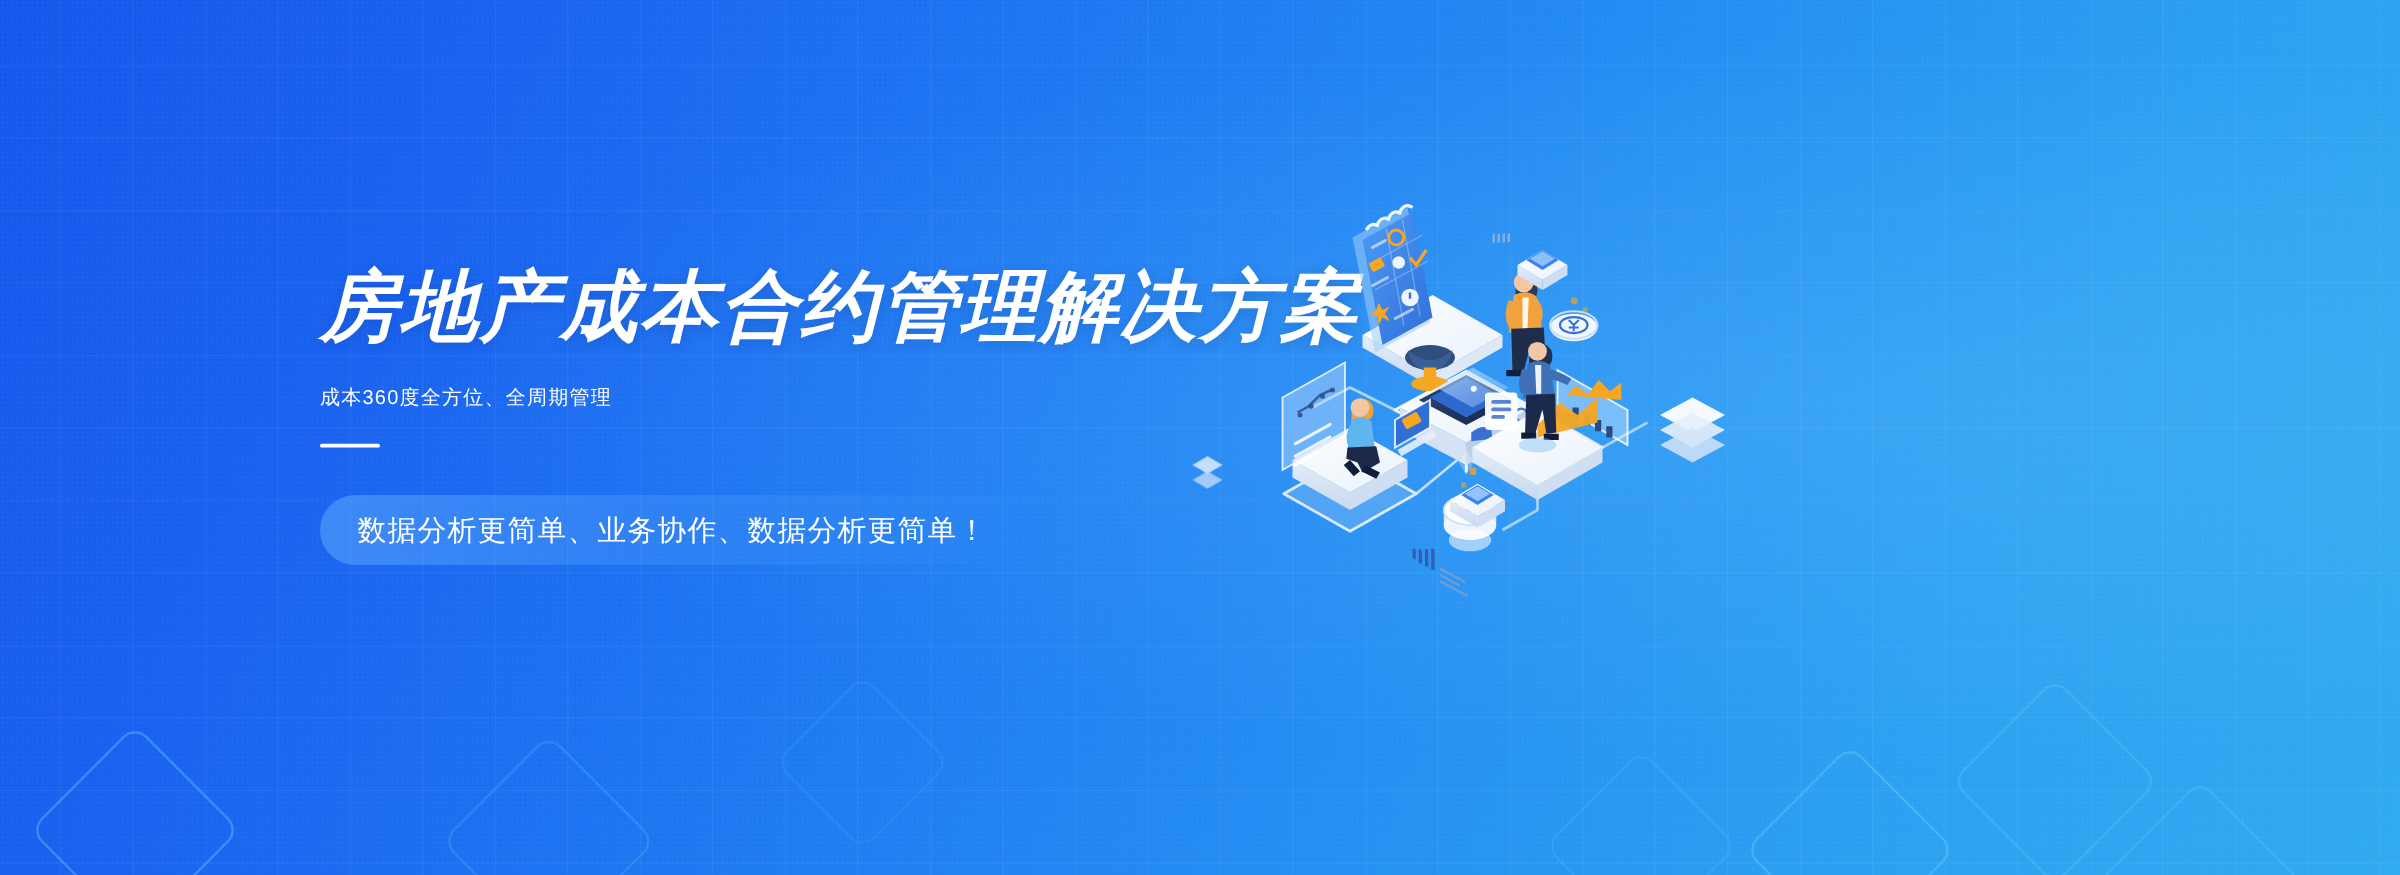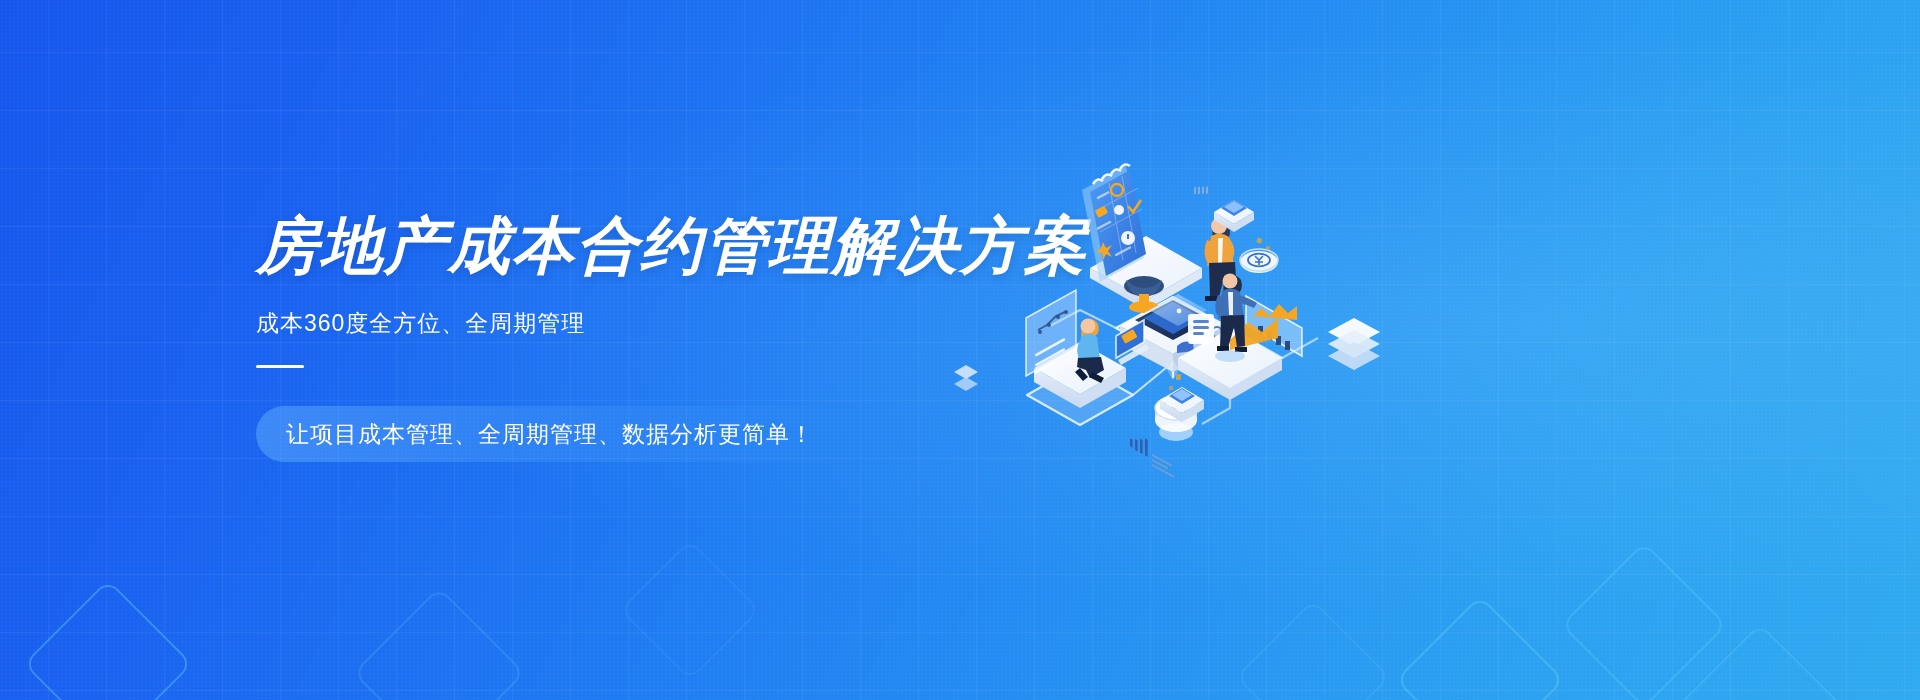--- a/index.html
+++ b/index.html
@@ -73,21 +73,21 @@
     line-height:1.1;
     font-weight:bold;
     font-style:italic;
     color:#ffffff;
     letter-spacing:2px;
     white-space:nowrap;
     text-shadow:0 3px 10px rgba(8,40,110,.22);
   }
   .subhead {
     margin-top:28px;
-    font-size:23px;
+    font-size:16px;
     color:#ffffff;
     letter-spacing:1px;
     font-weight:400;
     white-space:nowrap;
   }
   .rule {
     margin-top:26px;
     width:48px; height:3px;
     background:#ffffff;
     border-radius:2px;
@@ -124,21 +124,21 @@
   <div class="diamond d3"></div>
   <div class="diamond d4"></div>
   <div class="diamond d5"></div>
   <div class="diamond d6"></div>
   <div class="diamond d7"></div>
 
   <div class="copy">
     <div class="headline">房地产成本合约管理解决方案</div>
     <div class="subhead">成本360度全方位、全周期管理</div>
     <div class="rule"></div>
-    <div class="pill">让项目成本管理、全周期管理、数据分析更简单！</div>
+    <div class="pill">数据分析更简单、业务协作、数据分析更简单！</div>
   </div>
 
   <div class="illo">
     <svg viewBox="0 0 470 320" xmlns="http://www.w3.org/2000/svg">
       <defs>
         <linearGradient id="plateTop" x1="0" y1="0" x2="1" y2="1">
           <stop offset="0" stop-color="#ffffff"></stop>
             <stop offset="1" stop-color="#e8f1fb"></stop>
         </linearGradient>
         <linearGradient id="plateSide" x1="0" y1="0" x2="0" y2="1">

